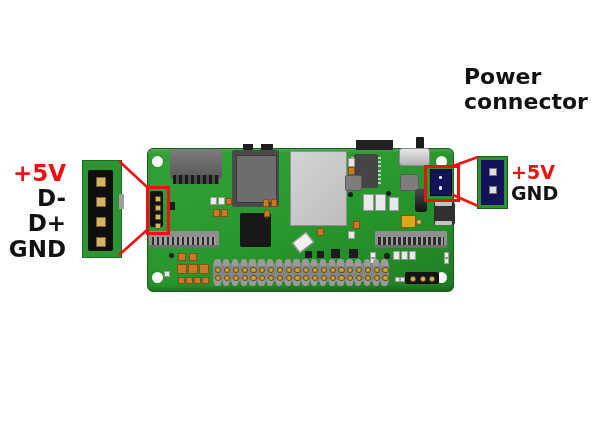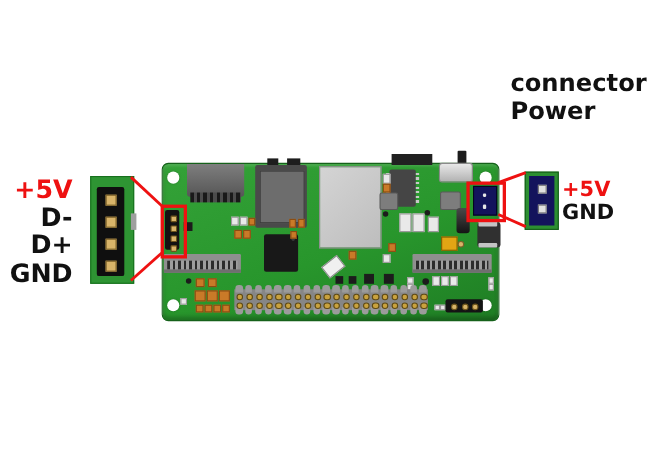--- a/index.html
+++ b/index.html
@@ -28,22 +28,22 @@
   .callout{stroke:var(--red);stroke-width:2.6px;}
   svg.overlay{position:absolute;left:0;top:0;pointer-events:none;}
 </style>
 </head>
 <body>
 
 <div class="canvas">
 
 
   <div class="abs title2" style="left:464px;top:64px;">
+    <div>Power</div>
     <div>connector</div>
-    <div>Power</div>
   </div>
 
   <div class="abs pin-labels-left" style="left:0px;top:161px;">
     <div class="hot">+5V</div>
     <div>D-</div>
     <div>D+</div>
     <div>GND</div>
   </div>
 
   <div class="abs pin-labels-right" style="left:511px;top:162px;">

